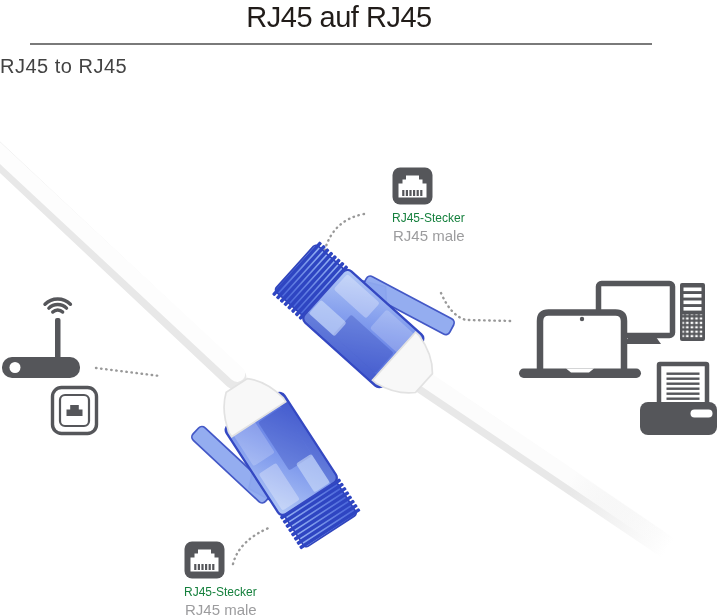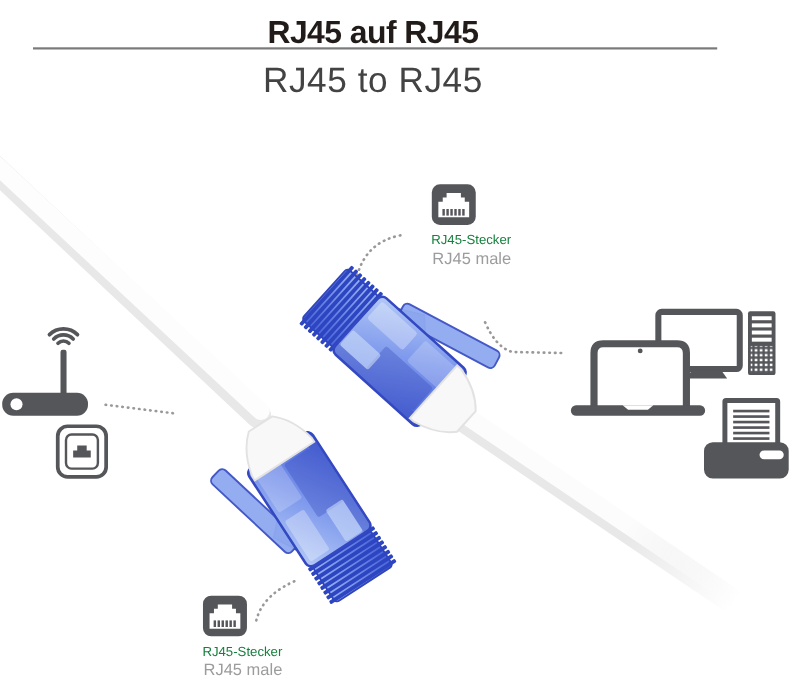--- a/index.html
+++ b/index.html
@@ -2,28 +2,28 @@
 <html><head>
 <meta charset="utf-8">
 <style>
   html,body{margin:0;padding:0;}
   body{
     width:720px;height:616px;position:relative;overflow:hidden;
     background:#ffffff;font-family:"Liberation Sans",sans-serif;
   }
   .hdr-title{
     position:absolute;top:1px;left:0;width:678px;text-align:center;
-    font-size:29px;font-weight:bold;color:#211c19;letter-spacing:-0.5px;margin-top:13px;
+    font-size:29px;font-weight:normal;color:#211c19;letter-spacing:-0.5px;
   }
   .hdr-divider{
     position:absolute;top:43px;left:30px;width:622px;height:2px;background:#7a7a7a;
   }
   .hdr-subtitle{
-    position:absolute;top:55px;left:0;width:678px;text-align:center;
-    font-size:32px;font-weight:400;color:#434343;letter-spacing:0.5px;
+    position:absolute;top:55px;left:0;width:678px;
+    font-size:20px;font-weight:400;color:#434343;letter-spacing:0.5px;
   }
   .scene{position:absolute;left:0;top:0;}
   .callout{position:absolute;}
   .callout-top{left:392px;top:167px;}
   .callout-bottom{left:184px;top:541px;}
   .callout .icn{display:block;margin-bottom:6px;}
   .callout-title{margin:0;font-size:12px;font-weight:normal;color:#15803d;}
   .callout-sub{margin:2px 0 0 0;font-size:15px;color:#9c9c9e;text-align:right;}
 </style>
 </head>

